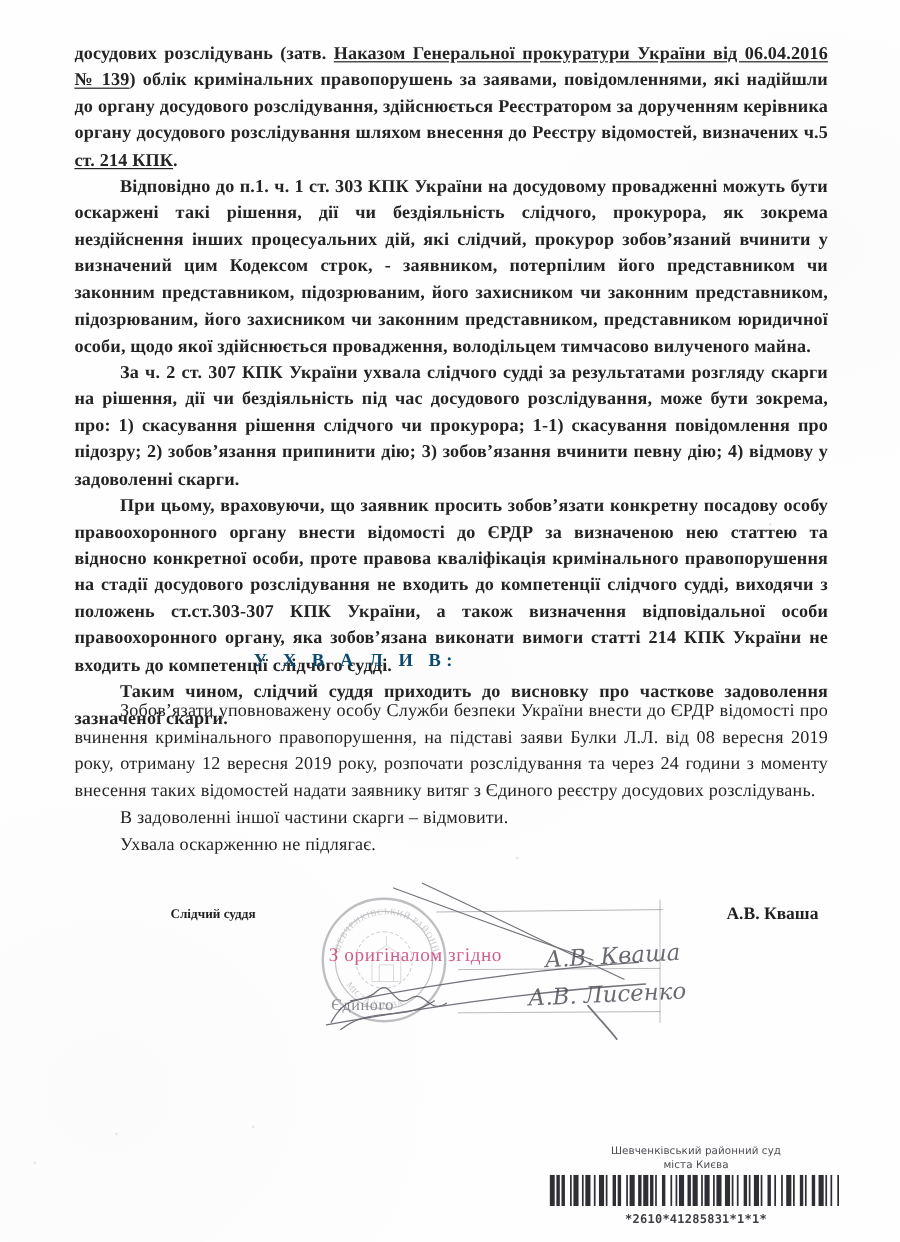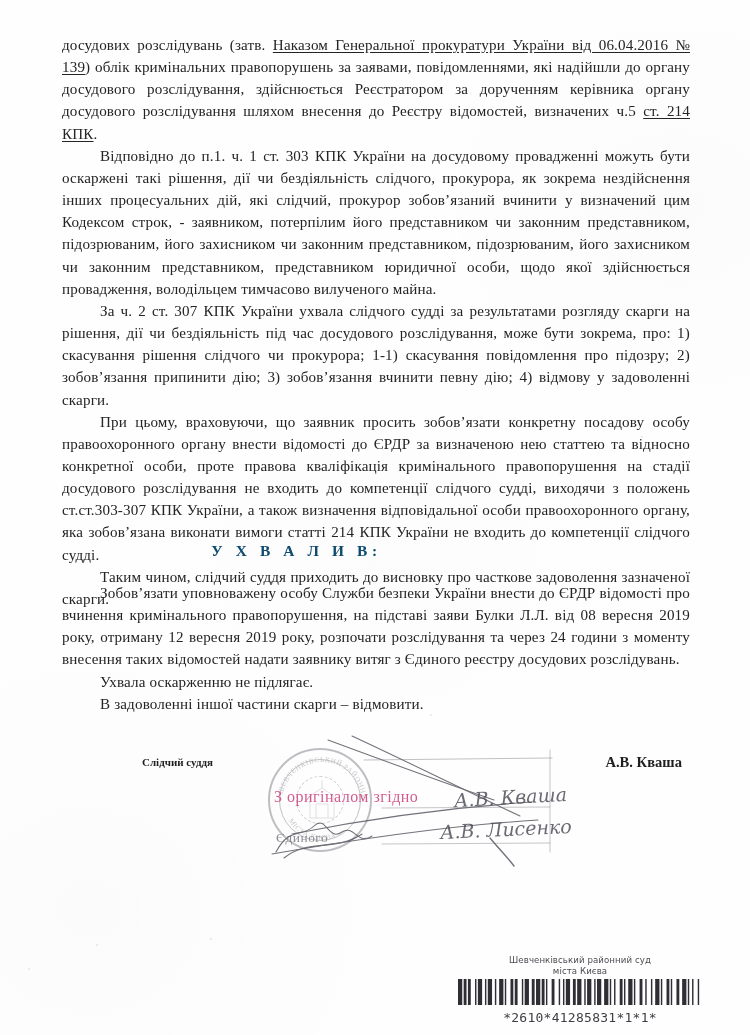--- a/index.html
+++ b/index.html
@@ -34,20 +34,21 @@
       radial-gradient(ellipse 50% 30% at 90% 20%, rgba(0,0,0,.010), rgba(0,0,0,0) 70%),
       radial-gradient(ellipse 40% 25% at 50% 55%, rgba(0,0,0,.008), rgba(0,0,0,0) 72%);
   }
 
   
   #doc-body {
     position: absolute;
     left: 62px;
     top: 34px;
     width: 628px;
+    font-weight: bold;
   }
   p.para {
     margin: 0 0 0 0;
     font-size: 15.1px;
     line-height: 22.15px;
     text-align: justify;
     text-justify: inter-word;
     letter-spacing: .01em;
     color: #242424;
   }
@@ -200,24 +201,25 @@
     line-height: 11px;
     letter-spacing: .01em;
   }
   #barcode-bars {
     margin-top: 2px;
     height: 26px;
     width: 244px;
   }
   #barcode-number {
     font-family: "DejaVu Sans Mono", monospace;
-    font-size: 13px;
+    font-size: 10px;
     color: #3e3e45;
     letter-spacing: .02em;
     margin-top: 1px;
+    font-weight: bold;
   }
 
   
   .speck {
     position: absolute;
     background: #c9c9cf;
     opacity: .45;
     border-radius: 50%;
   }
 </style>
@@ -237,22 +239,22 @@
       <p class="para indent"><span>Відповідно до п.1. ч. 1 ст. 303 КПК України на досудовому провадженні можуть бути оскаржені такі рішення, дії чи бездіяльність слідчого, прокурора, як зокрема нездійснення інших процесуальних дій, які слідчий, прокурор зобов’язаний вчинити у визначений цим Кодексом строк, - заявником, потерпілим його представником чи законним представником, підозрюваним, його захисником чи законним представником, підозрюваним, його захисником чи законним представником, представником юридичної особи, щодо якої здійснюється провадження, володільцем тимчасово вилученого майна.</span></p>
       <p class="para indent"><span>За ч. 2 ст. 307 КПК України ухвала слідчого судді за результатами розгляду скарги на рішення, дії чи бездіяльність під час досудового розслідування, може бути зокрема, про: 1) скасування рішення слідчого чи прокурора; 1-1) скасування повідомлення про підозру; 2) зобов’язання припинити дію; 3) зобов’язання вчинити певну дію; 4) відмову у задоволенні скарги.</span></p>
       <p class="para indent"><span>При цьому, враховуючи, що заявник просить зобов’язати конкретну посадову особу правоохоронного органу внести відомості до ЄРДР за визначеною нею статтею та відносно конкретної особи, проте правова кваліфікація кримінального правопорушення на стадії досудового розслідування не входить до компетенції слідчого судді, виходячи з положень ст.ст.303-307 КПК України, а також визначення відповідальної особи правоохоронного органу, яка зобов’язана виконати вимоги статті 214 КПК України не входить до компетенції слідчого судді.</span></p>
       <p class="para indent"><span>Таким чином, слідчий суддя приходить до висновку про часткове задоволення зазначеної скарги.</span></p>
     </div>
 
   <div id="ruling-heading">У Х В А Л И В:</div>
 
   <div id="operative">
       <p class="para indent"><span>Зобов’язати уповноважену особу Служби безпеки України внести до ЄРДР відомості про вчинення кримінального правопорушення, на підставі заяви Булки Л.Л. від 08 вересня 2019 року, отриману 12 вересня 2019 року, розпочати розслідування та через 24 години з моменту внесення таких відомостей надати заявнику витяг з Єдиного реєстру досудових розслідувань.</span></p>
+      <p class="para indent"><span>В задоволенні іншої частини скарги – відмовити.</span></p>
       <p class="para indent"><span>Ухвала оскарженню не підлягає.</span></p>
-      <p class="para indent"><span>В задоволенні іншої частини скарги – відмовити.</span></p>
     </div>
 
   <div id="signature-block">
 
     <div id="judge-role">Слідчий суддя</div>
 
     <div id="judge-name">А.В. Кваша</div>
 
     <div id="cert-stamp">
       <div id="stamp-seal">

